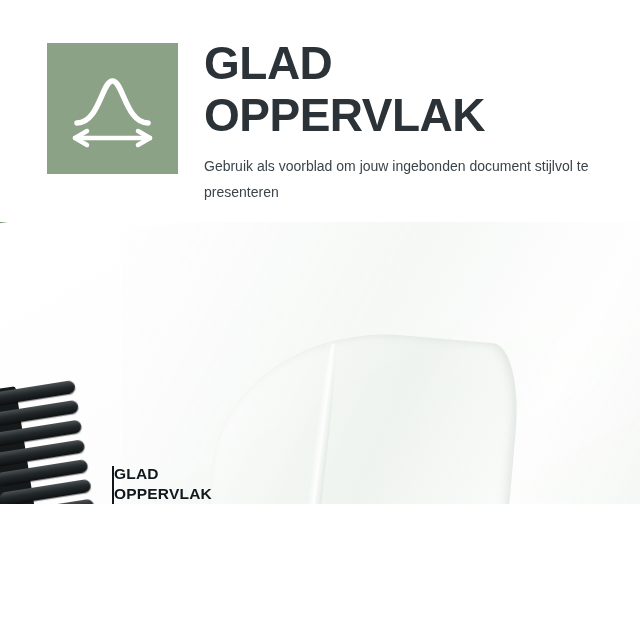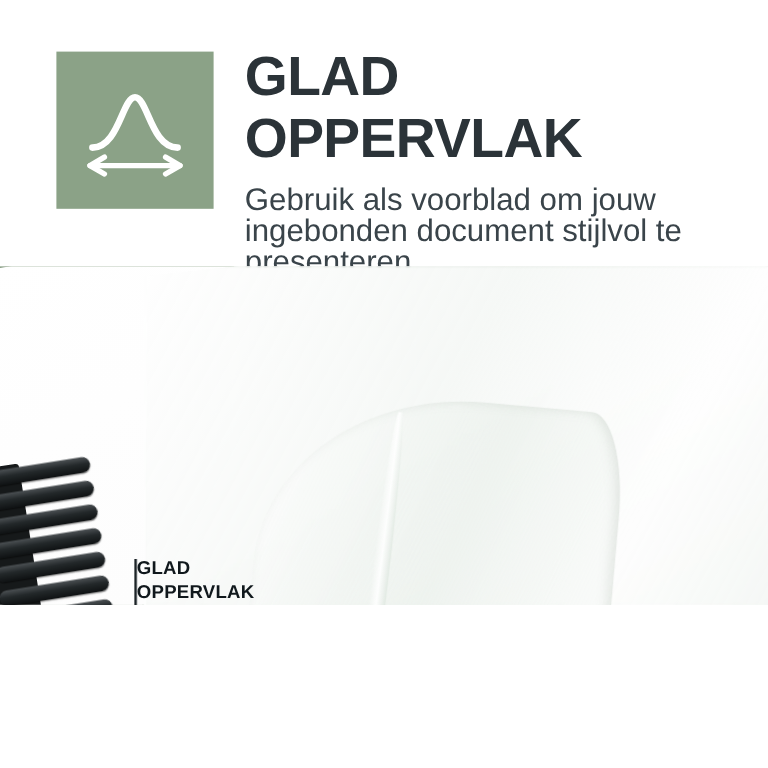--- a/index.html
+++ b/index.html
@@ -54,21 +54,21 @@
     letter-spacing: -0.5px;
     color: #2b3338;
     text-transform: uppercase;
     margin: 0;
   }
   .title-line.second {
     margin-top: 2px;
   }
   .subtitle {
     margin-top: 13px;
-    font-size: 26px;
+    font-size: 14px;
     line-height: 26px;
     color: #3a444a;
     max-width: 400px;
   }
 
   
   .photo {
     position: absolute;
     left: 0;
     top: 222px;

